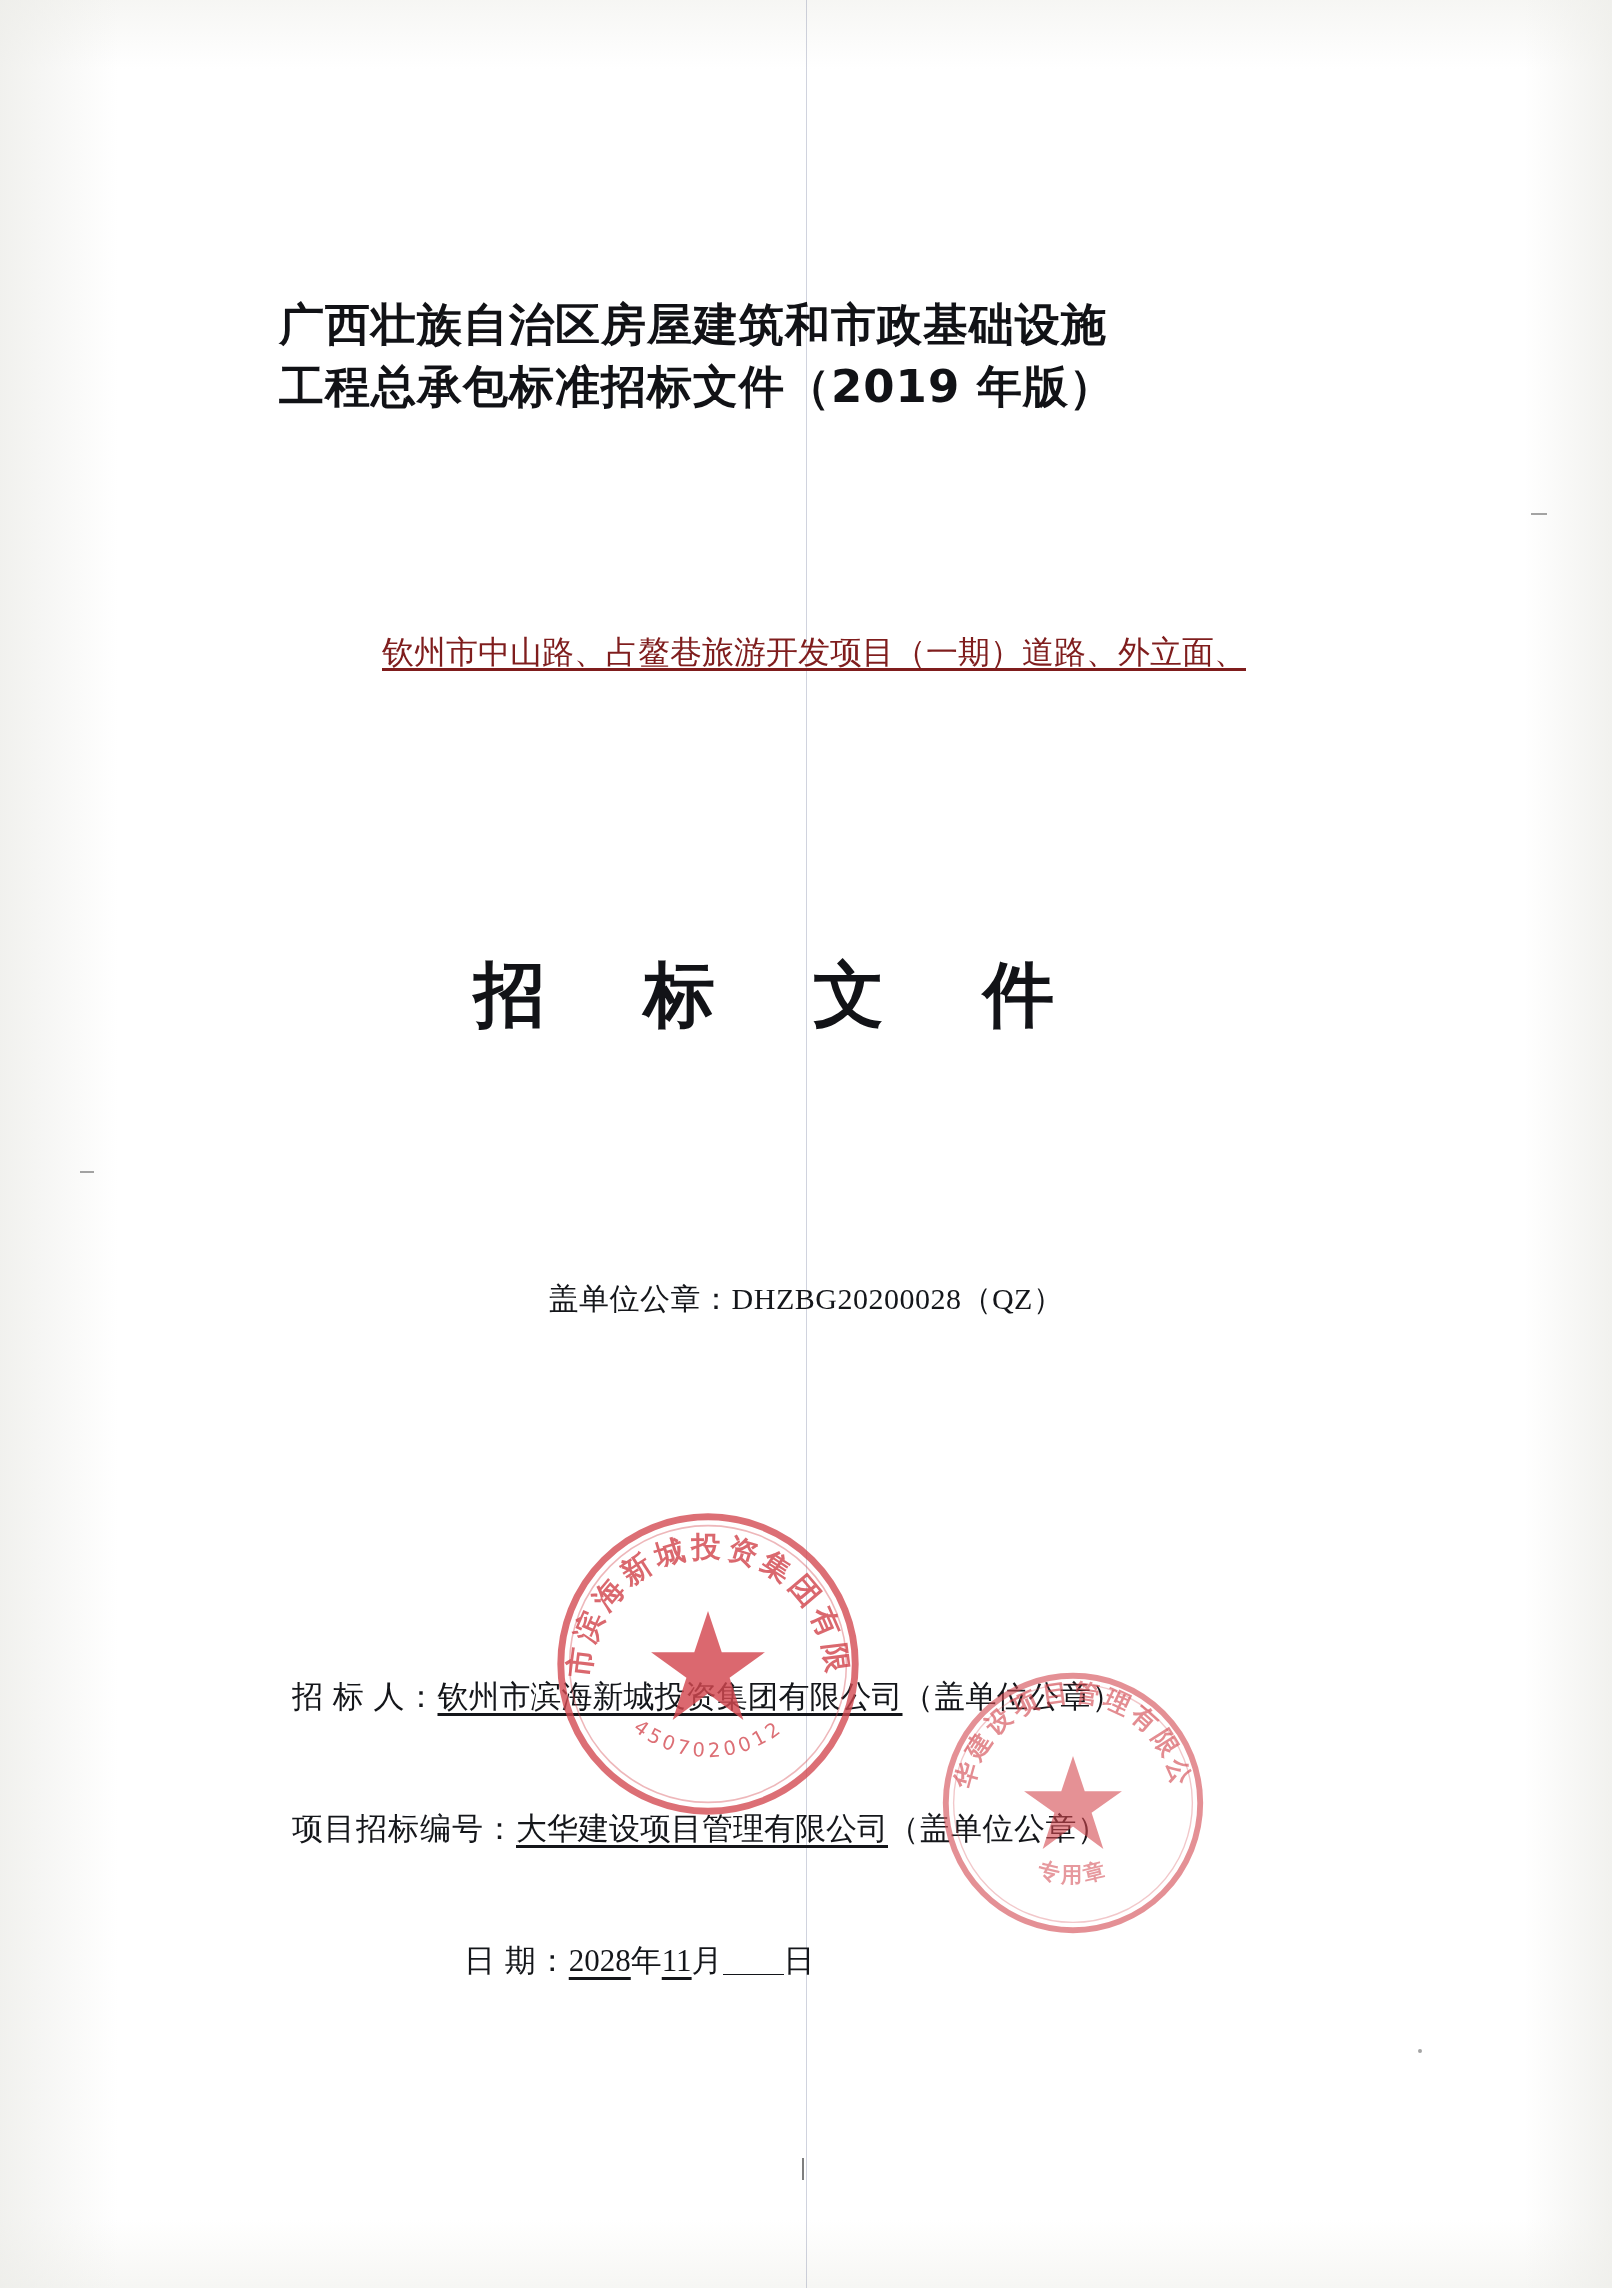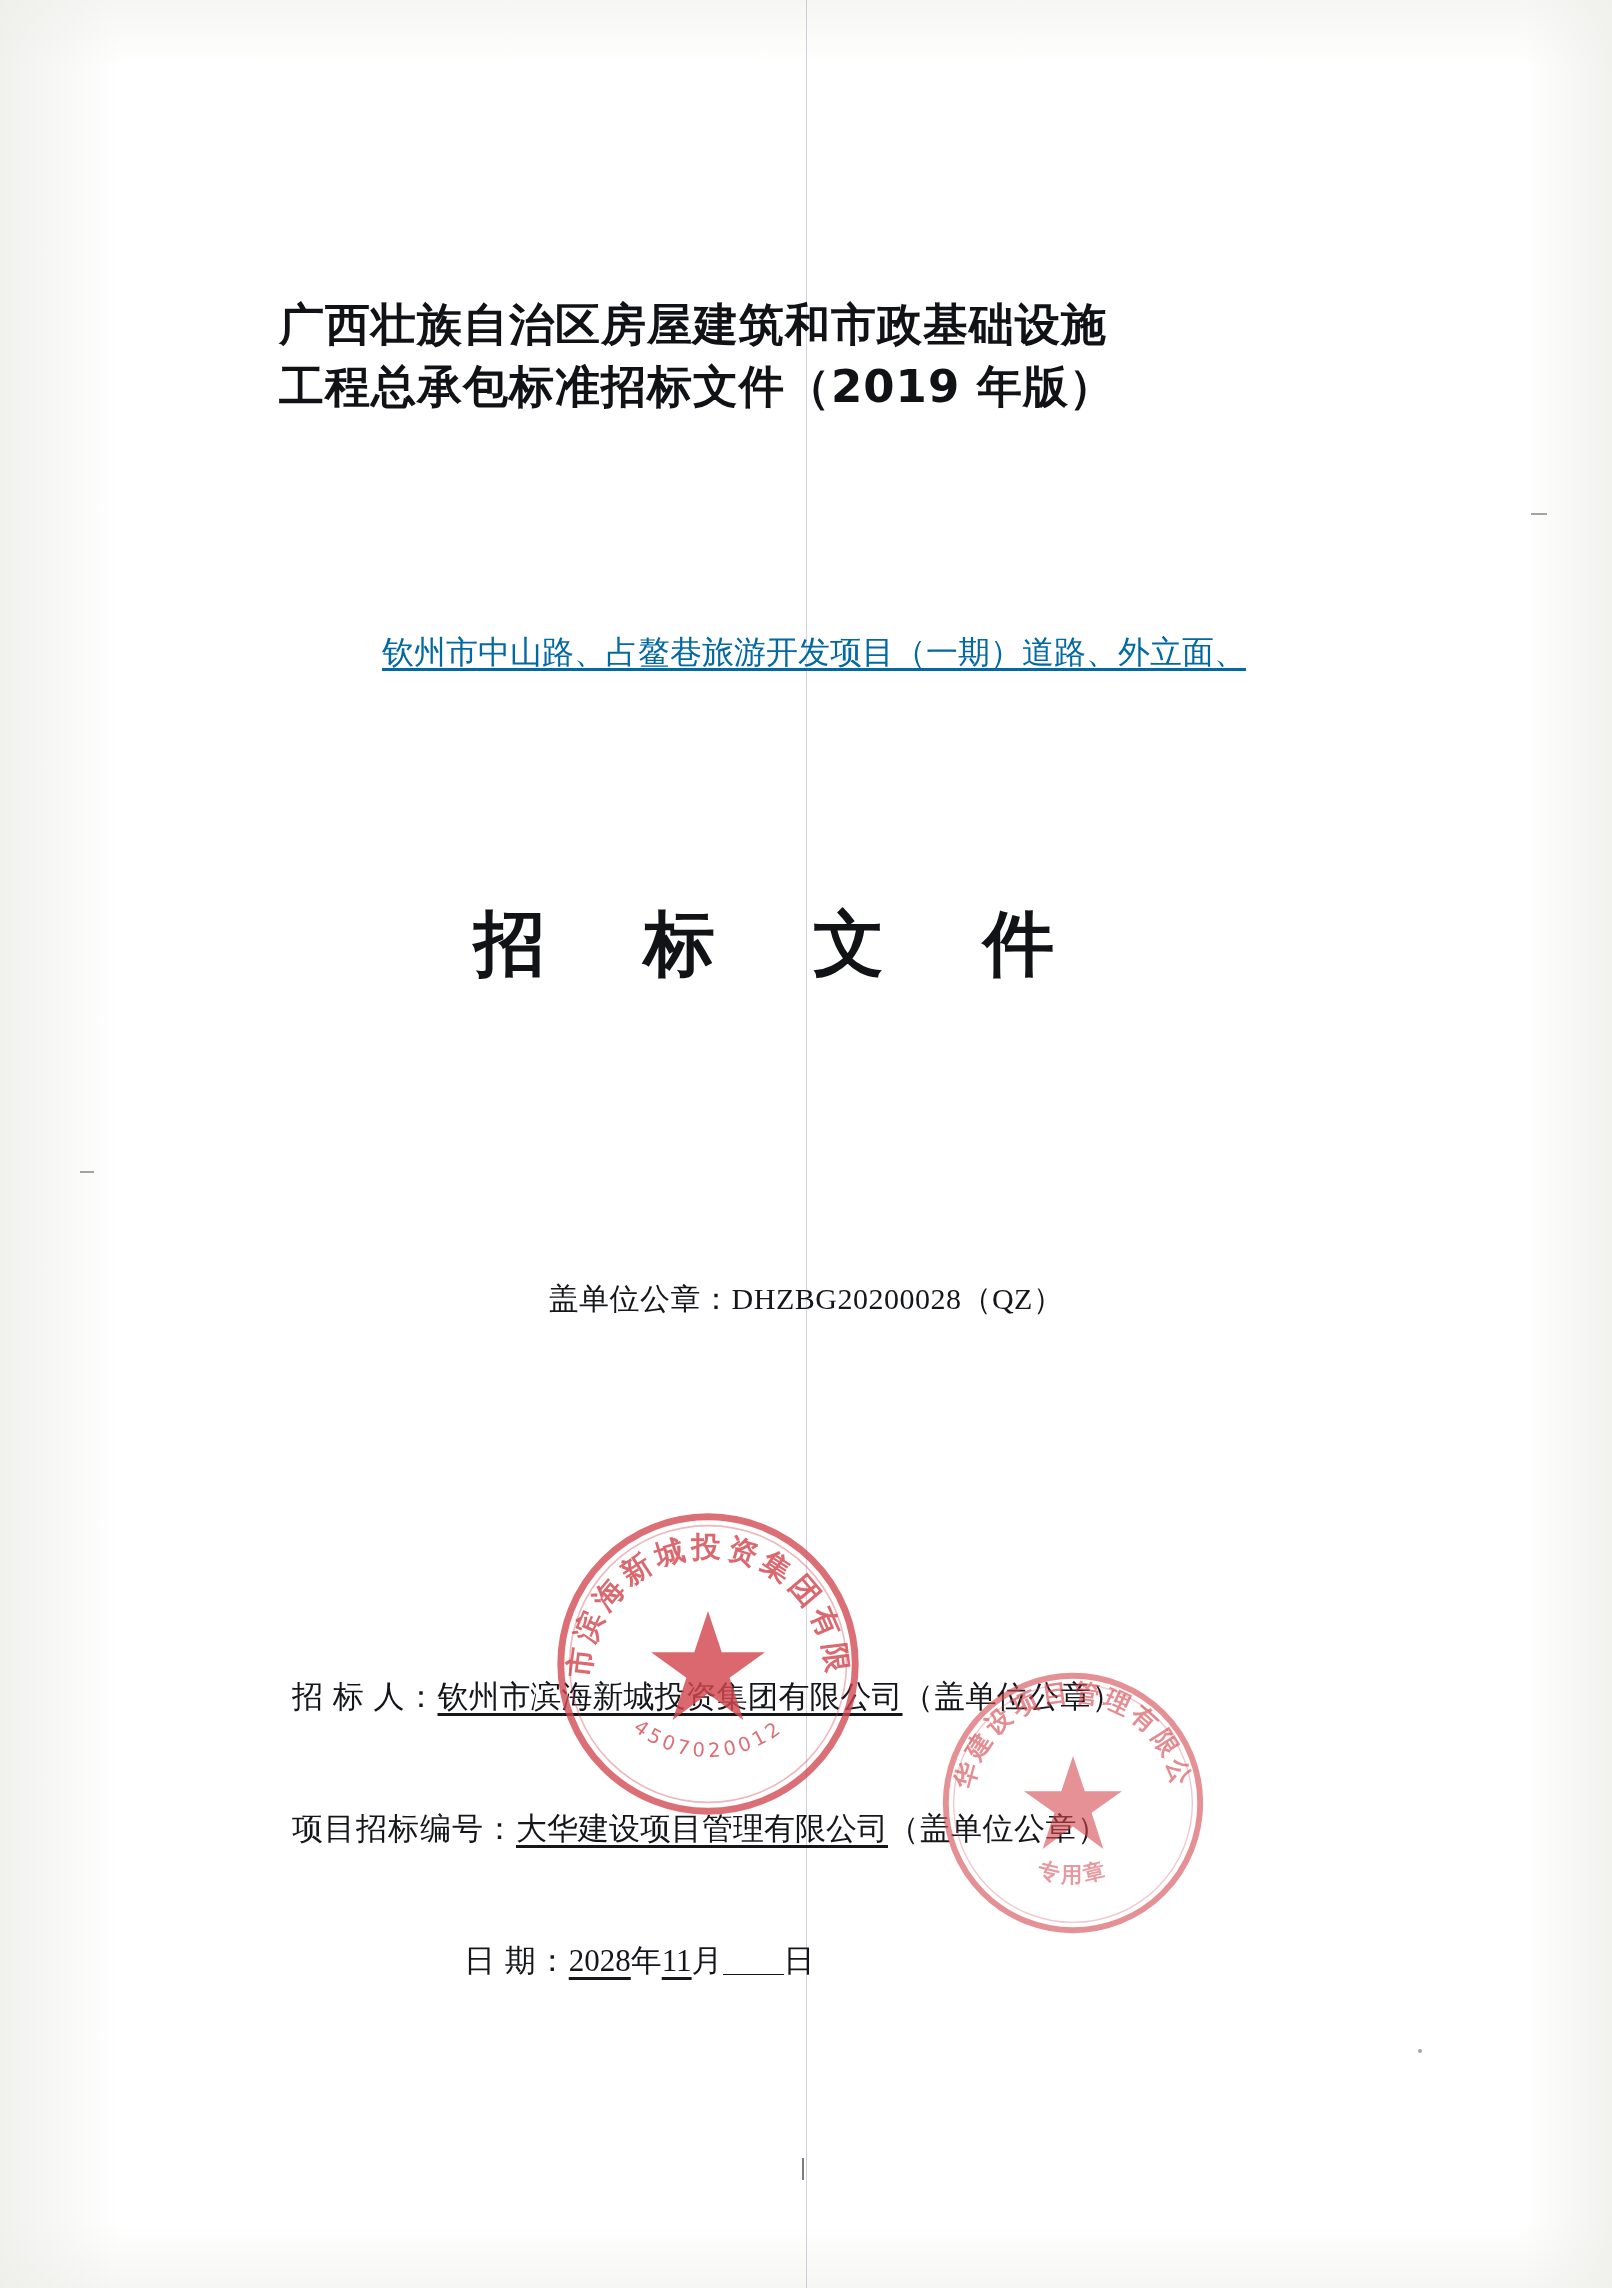--- a/index.html
+++ b/index.html
@@ -65,31 +65,31 @@
   .doc-title .line2 { display: block; }
 
   .project-name {
     position: absolute;
     left: 270px;
     top: 627px;
     width: 1088px;
     font-size: 32px;
     line-height: 1.62;
     text-align: center;
-    color: #0369a1;
+    color: #7f1d1d;
   }
   .project-name span.u {
     text-decoration: underline;
     text-underline-offset: 4.9px;
   }
 
   .big-heading {
     position: absolute;
     left: 0;
-    top: 897px;
+    top: 948px;
     width: 1528px;
     text-align: center;
     font-family: "DejaVu Sans", sans-serif;
     font-weight: bold;
     font-size: 71px;
     letter-spacing: 37px;
     text-indent: 37px;
     color: #121317;
   }
 

